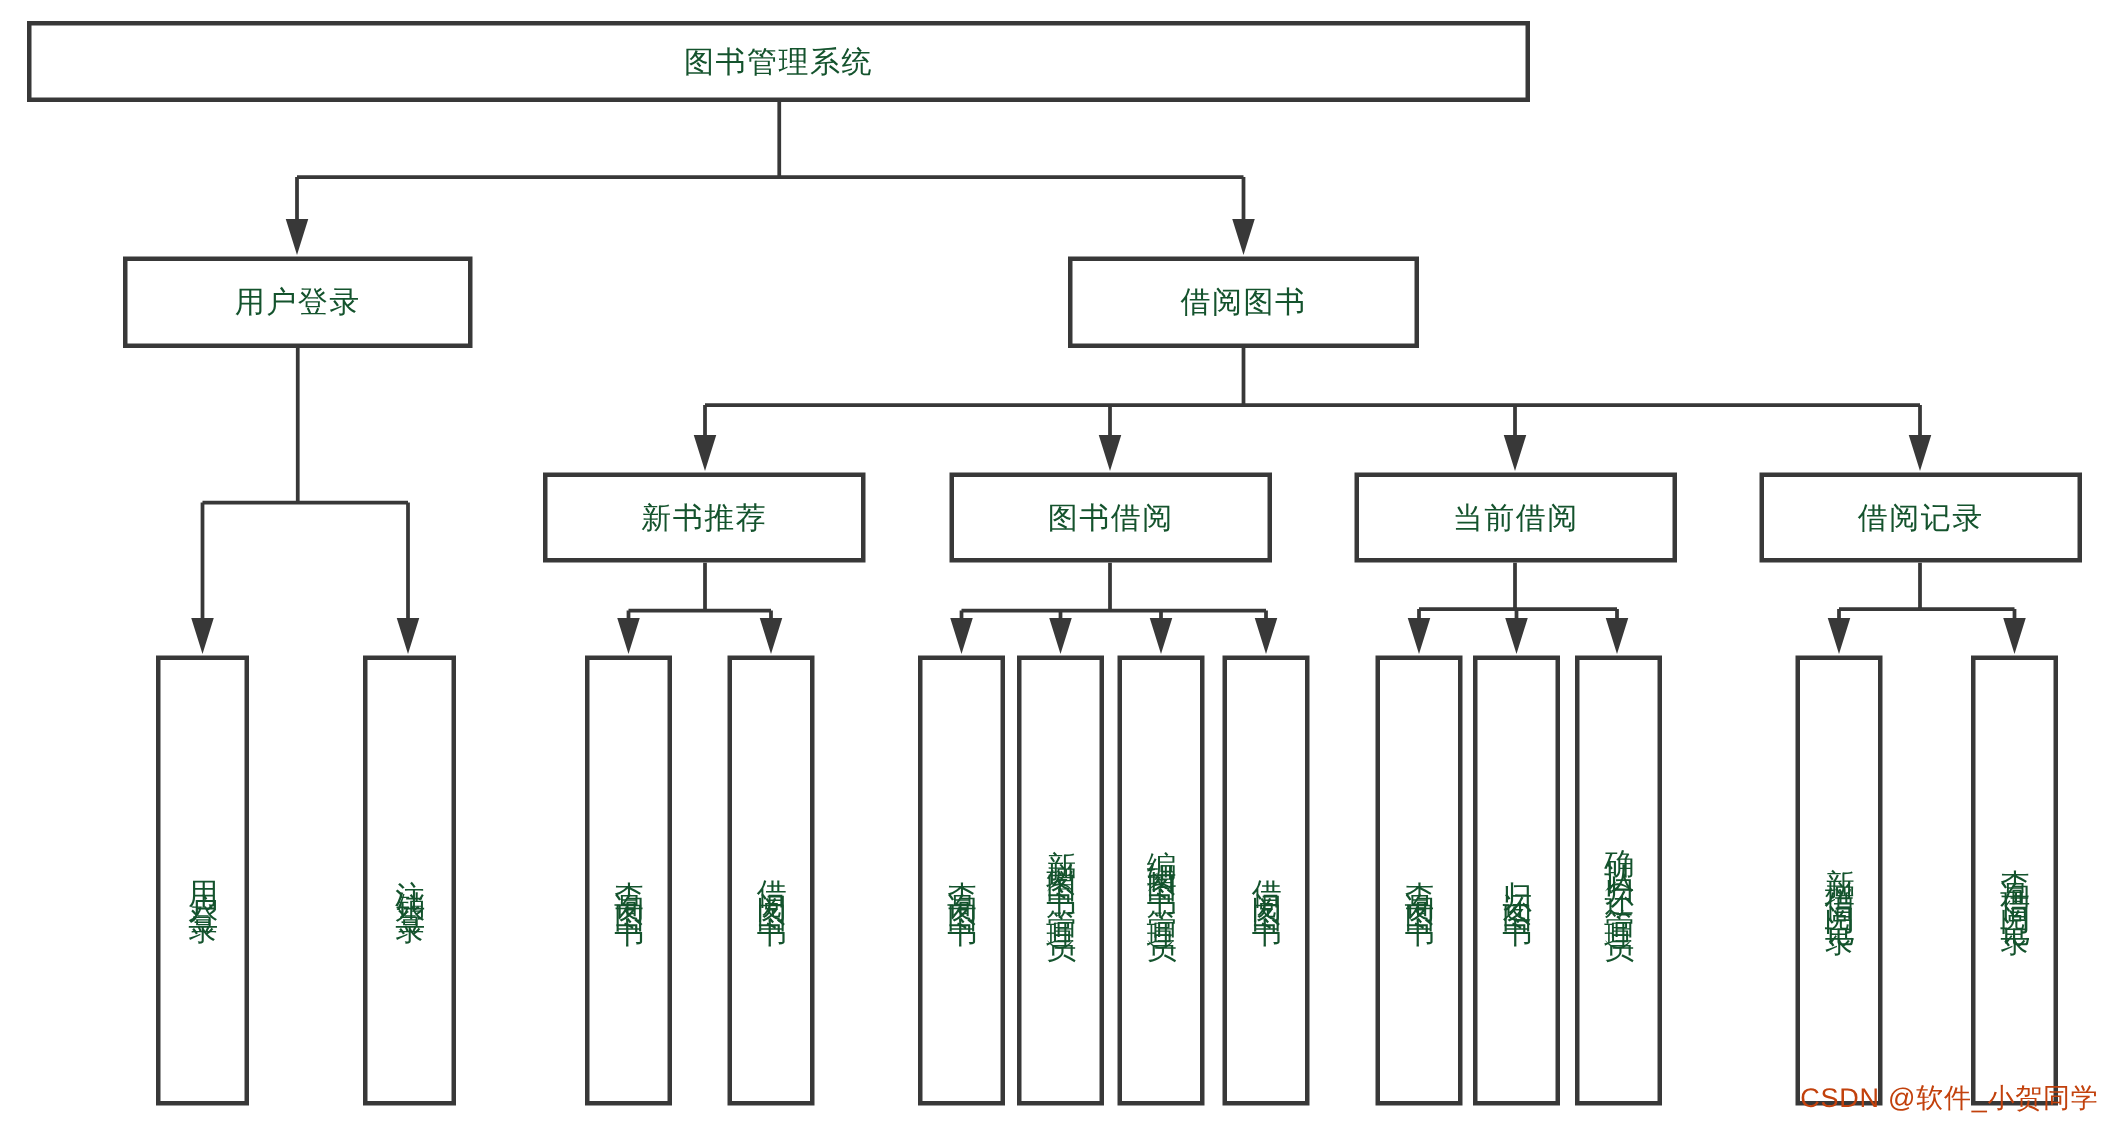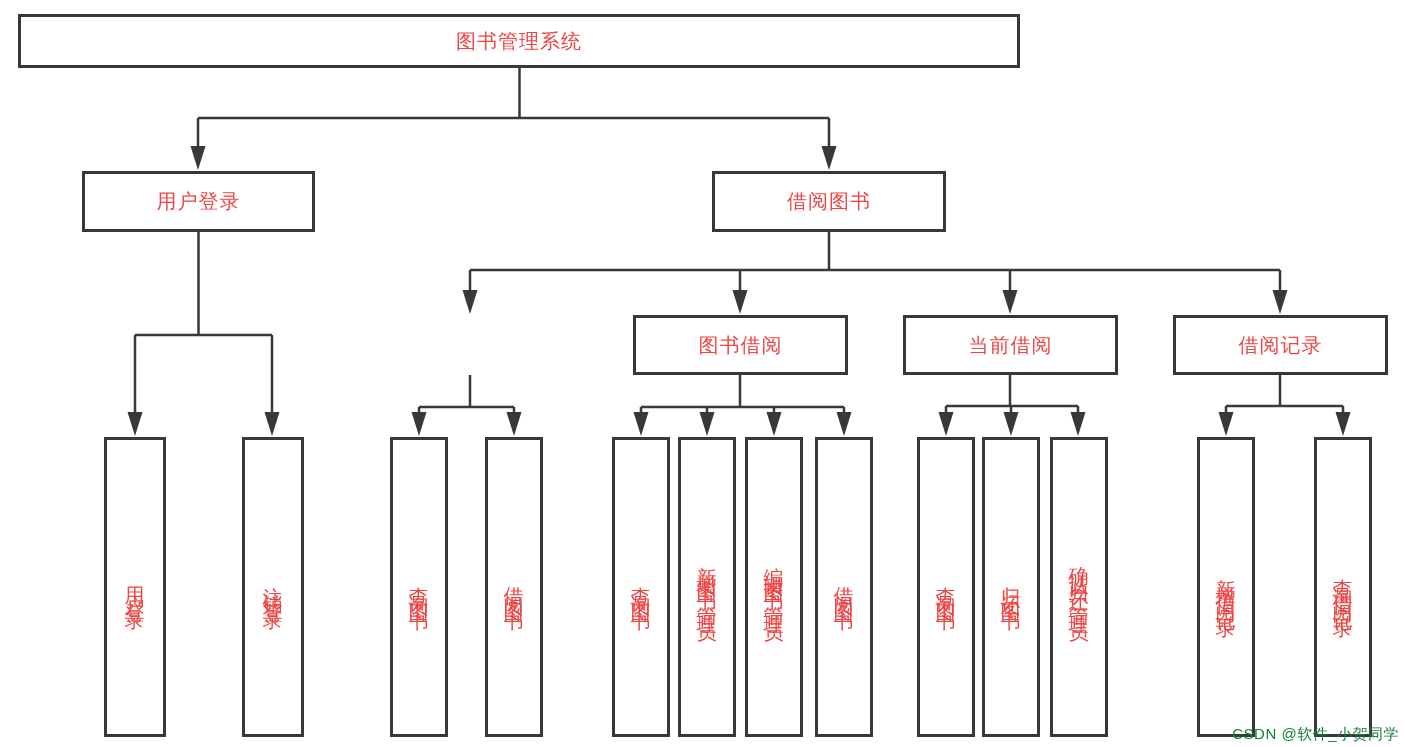--- a/index.html
+++ b/index.html
@@ -22,41 +22,41 @@
     pointer-events: none;
   }
   .node {
     position: absolute;
     box-sizing: border-box;
     border: 3px solid #383838;
     background: #ffffff;
     display: flex;
     align-items: center;
     justify-content: center;
-    color: #ef4444;
+    color: #14532d;
   }
   .node .hlabel {
     font-size: 20px;
     letter-spacing: 1px;
     white-space: nowrap;
   }
   .node .vlabel {
     writing-mode: vertical-rl;
     text-orientation: mixed;
     font-size: 20px;
     letter-spacing: 0.4em;
     line-height: 1;
     white-space: nowrap;
   }
   .watermark {
     position: absolute;
     right: 6px;
     bottom: 3px;
-    font-size: 15px;
-    color: #15803d;
+    font-size: 18px;
+    color: #c2410c;
     letter-spacing: 0.5px;
     white-space: nowrap;
   }
 </style>
 </head>
 <body>
 
 <div class="canvas">
 
   <svg class="connectors" width="1405" height="747" viewBox="0 0 1405 747" aria-hidden="true">
@@ -122,20 +122,23 @@
     <span class="hlabel">图书管理系统</span>
   </div>
 
   <div class="node" style="left:82px; top:171px; width:233px; height:61px;">
     <span class="hlabel">用户登录</span>
   </div>
   <div class="node" style="left:712px; top:171px; width:234px; height:61px;">
     <span class="hlabel">借阅图书</span>
   </div>
 
+  <div class="node" style="left:362px; top:315px; width:215px; height:60px;">
+    <span class="hlabel">新书推荐</span>
+  </div>
   <div class="node" style="left:903px; top:315px; width:215px; height:60px;">
     <span class="hlabel">当前借阅</span>
   </div>
   <div class="node" style="left:633px; top:315px; width:215px; height:60px;">
     <span class="hlabel">图书借阅</span>
   </div>
   <div class="node" style="left:1173px; top:315px; width:215px; height:60px;">
     <span class="hlabel">借阅记录</span>
   </div>
 

